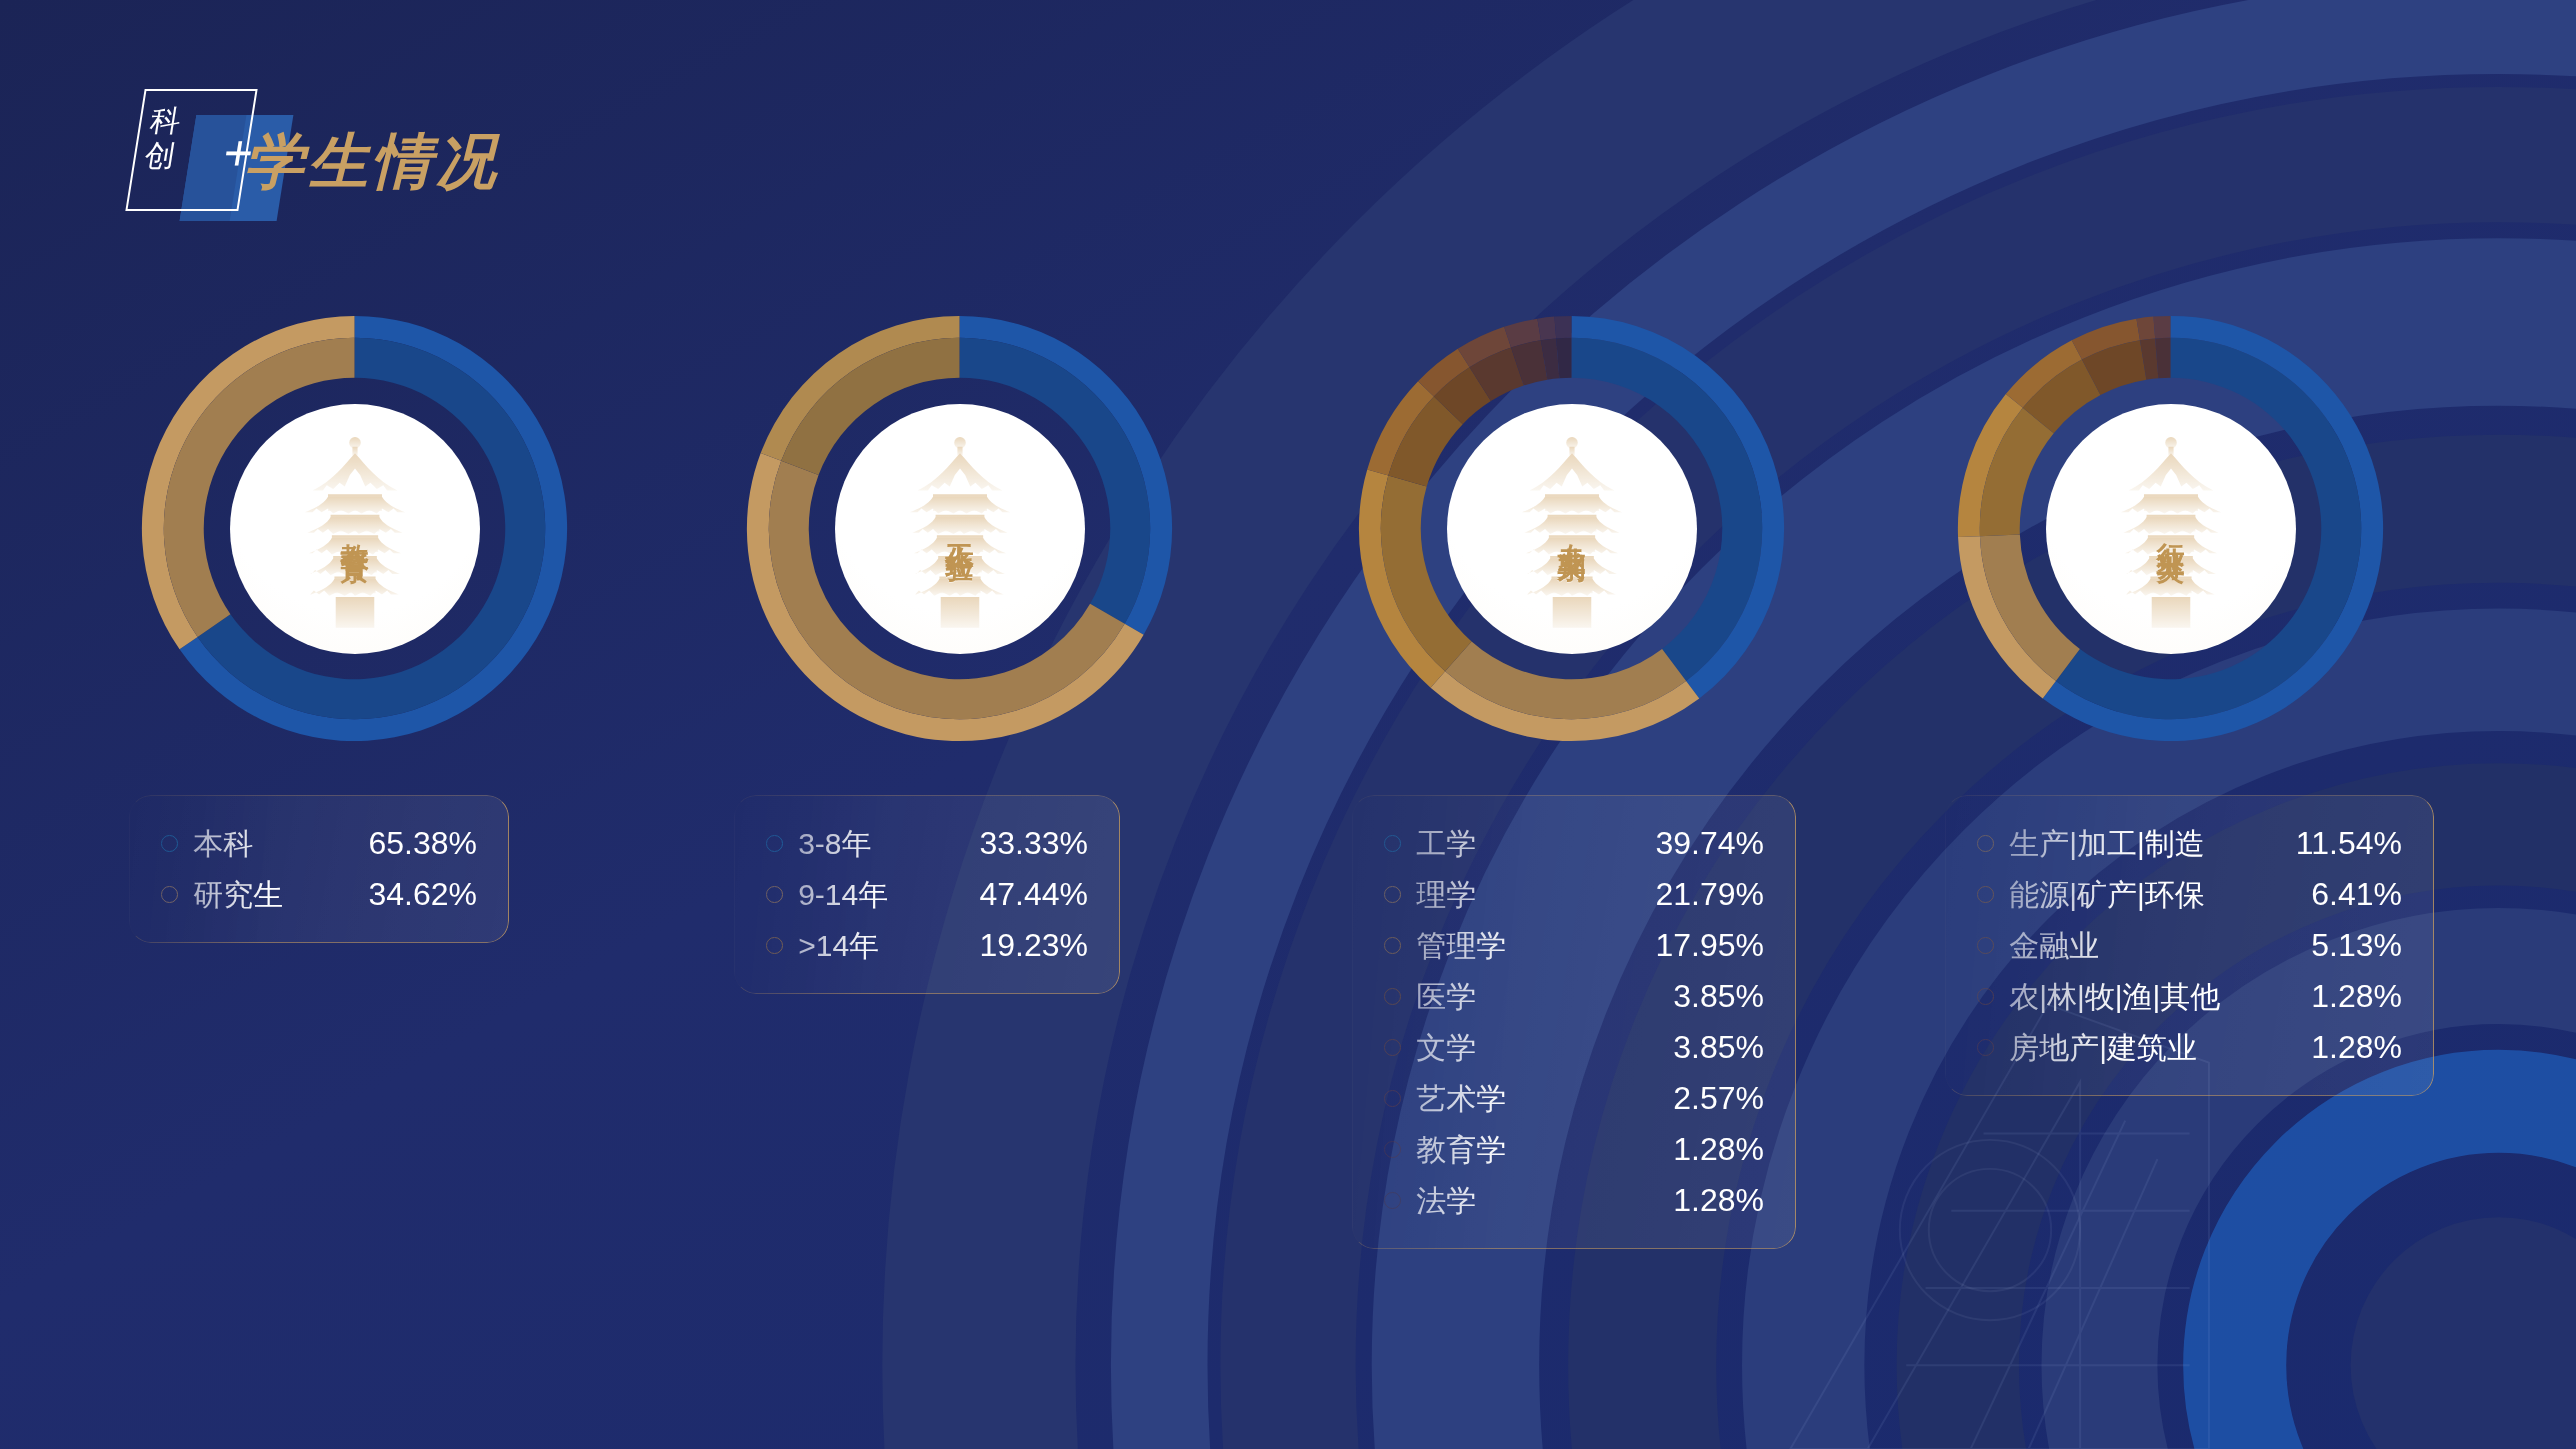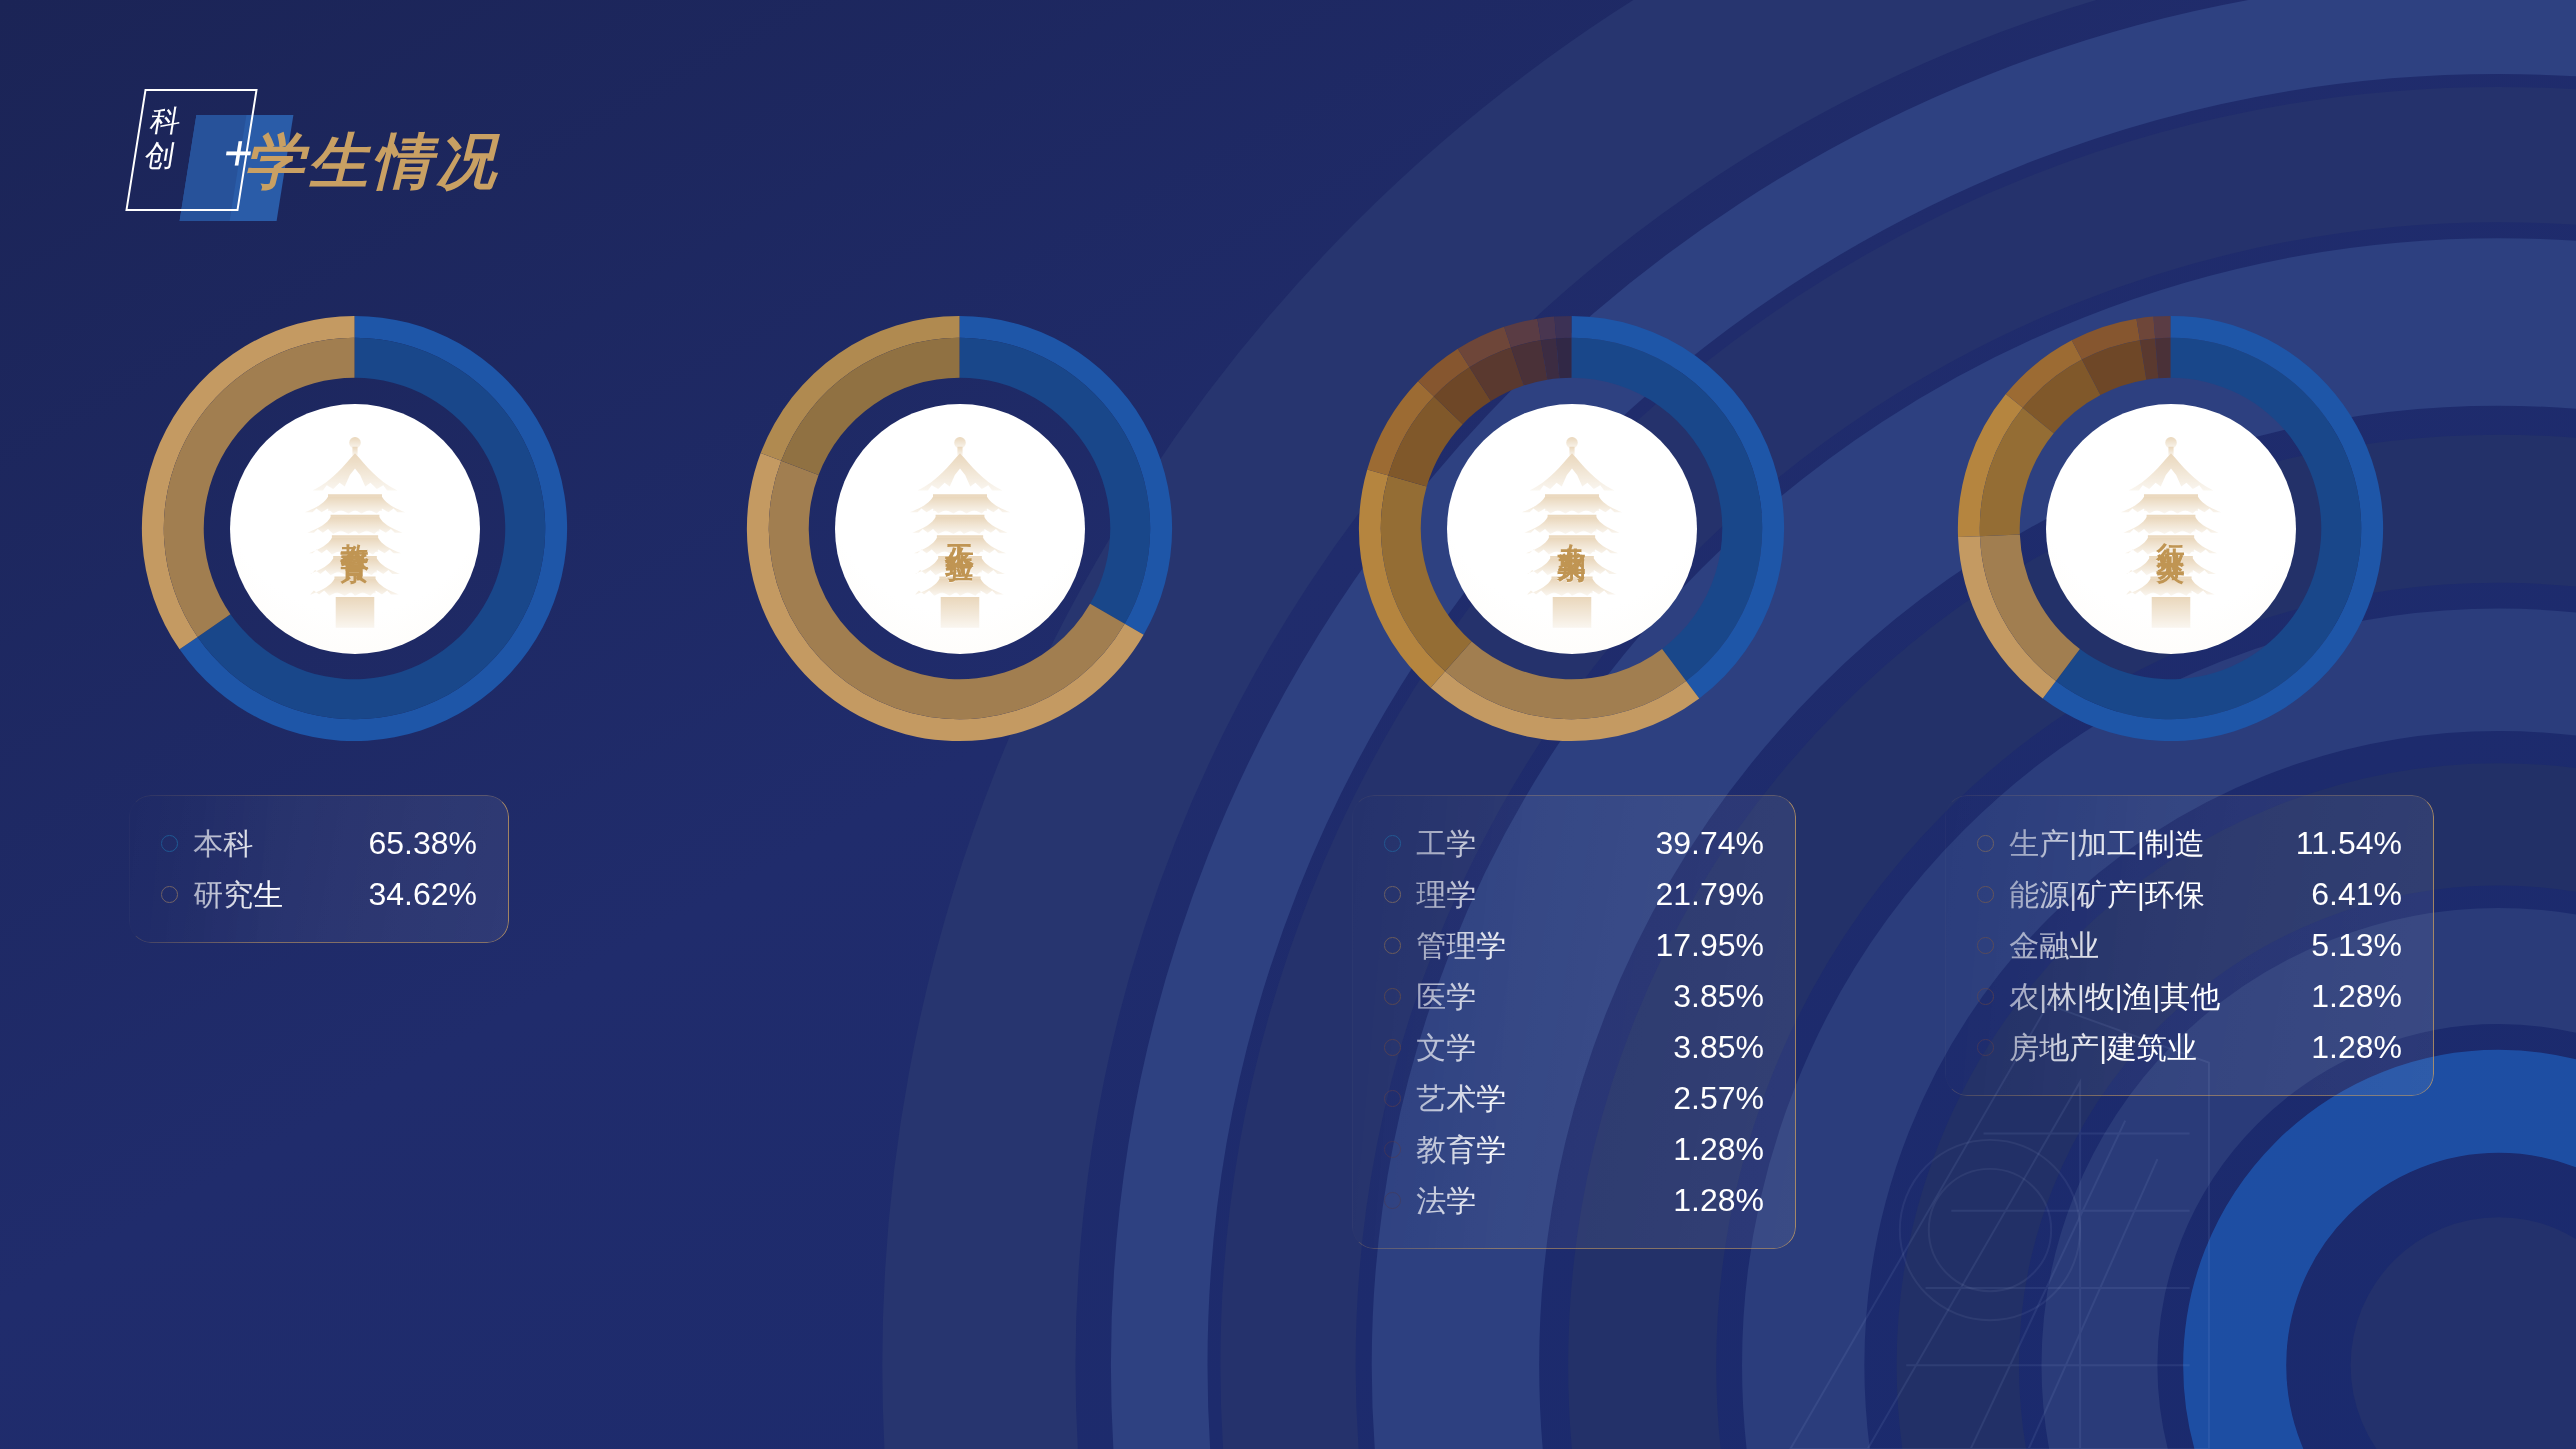--- a/index.html
+++ b/index.html
@@ -278,20 +278,37 @@
     <path d="M58 184 C78 176 88 170 94 160 L166 160 C172 170 182 176 202 184 L190 184 L184 178 L176 184 L166 178 L158 186 L146 180 L134 186 L128 180 L118 186 L106 180 L94 186 L86 178 L78 184 L70 178 L64 184 Z"></path>
     <path d="M96 188 L164 188 L164 214 L96 214 Z"></path>
     <path d="M60 216 C80 208 90 202 96 192 L164 192 C170 202 180 208 200 216 L188 216 L182 210 L174 216 L164 210 L156 218 L144 212 L132 218 L126 212 L116 218 L104 212 L92 218 L84 210 L76 216 L68 210 L62 216 Z"></path>
     <path d="M98 220 L162 220 L162 246 L98 246 Z"></path>
     <path d="M62 248 C82 240 92 234 98 224 L162 224 C168 234 178 240 198 248 L186 248 L180 242 L172 248 L162 242 L154 250 L142 244 L130 250 L124 244 L114 250 L102 244 L90 250 L82 242 L74 248 L66 242 L60 248 Z"></path>
     <path d="M100 252 L160 252 L160 300 L100 300 Z"></path>
   </g>
 </svg></div>
             <div class="center-label">工作经验</div>
           </div>
+        </div>
+      </div>
+      <div class="legend-card" style="left: 734px; top: 795px; width: 386px; position: absolute;">
+        <div class="legend-row">
+          <span class="legend-marker" style="border-color: rgb(30, 140, 196);"></span>
+          <span class="legend-label">3-8年</span>
+          <span class="legend-value">33.33%</span>
+        </div>
+        <div class="legend-row">
+          <span class="legend-marker" style="border-color: rgb(200, 154, 88);"></span>
+          <span class="legend-label">9-14年</span>
+          <span class="legend-value">47.44%</span>
+        </div>
+        <div class="legend-row">
+          <span class="legend-marker" style="border-color: rgb(184, 135, 63);"></span>
+          <span class="legend-label">&gt;14年</span>
+          <span class="legend-value">19.23%</span>
         </div>
       </div>
       <div class="chart-col" style="left: 1346px;">
         <div class="donut-box">
           <svg class="donut-svg" viewBox="0 0 700 700">
             <path d="M350 20 A330 330 0 0 1 548.3044459432136 613.7713910172122 L527.873078785428 586.5949446699843 A296 296 0 0 0 350 54 Z" fill="#1e56a8"></path>
             <path d="M350 54 A296 296 0 0 1 527.873078785428 586.5949446699843 L490.6158798506424 537.0378954485686 A234 234 0 0 0 350 116 Z" fill="#19478a"></path>
             <path d="M548.3044459432136 613.7713910172122 A330 330 0 0 1 131.30087681815058 597.1248541112169 L153.8335137520381 571.6635055058189 A296 296 0 0 0 527.873078785428 586.5949446699843 Z" fill="#c49a62"></path>
             <path d="M527.873078785428 586.5949446699843 A296 296 0 0 1 153.8335137520381 571.6635055058189 L194.92243992559767 525.2339874606811 A234 234 0 0 0 490.6158798506424 537.0378954485686 Z" fill="#a17e50"></path>
             <path d="M131.30087681815058 597.1248541112169 A330 330 0 0 1 32.987639082793805 258.3312320051208 L65.64951869244533 267.77589295004776 A296 296 0 0 0 153.8335137520381 571.6635055058189 Z" fill="#b5853f"></path>

